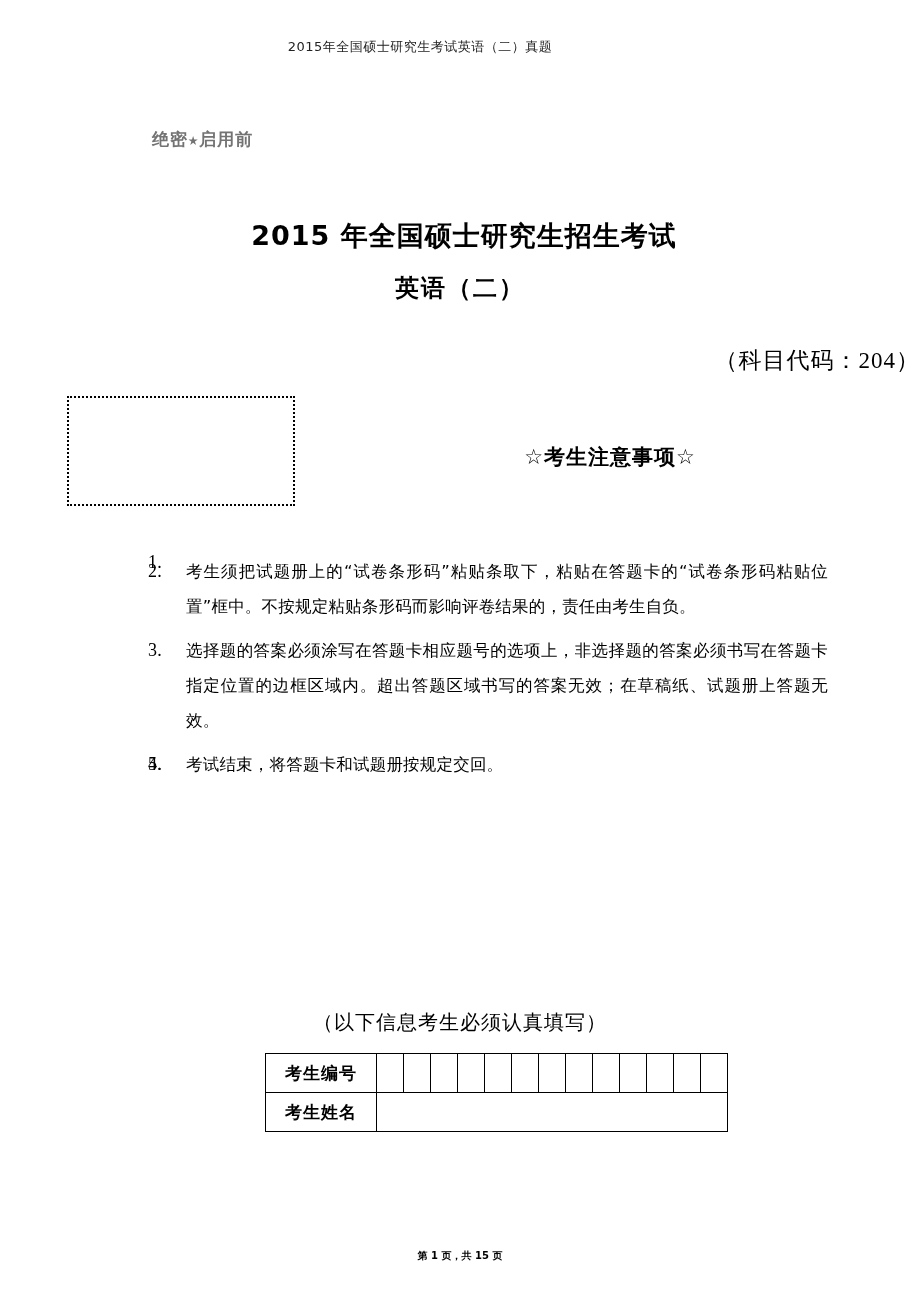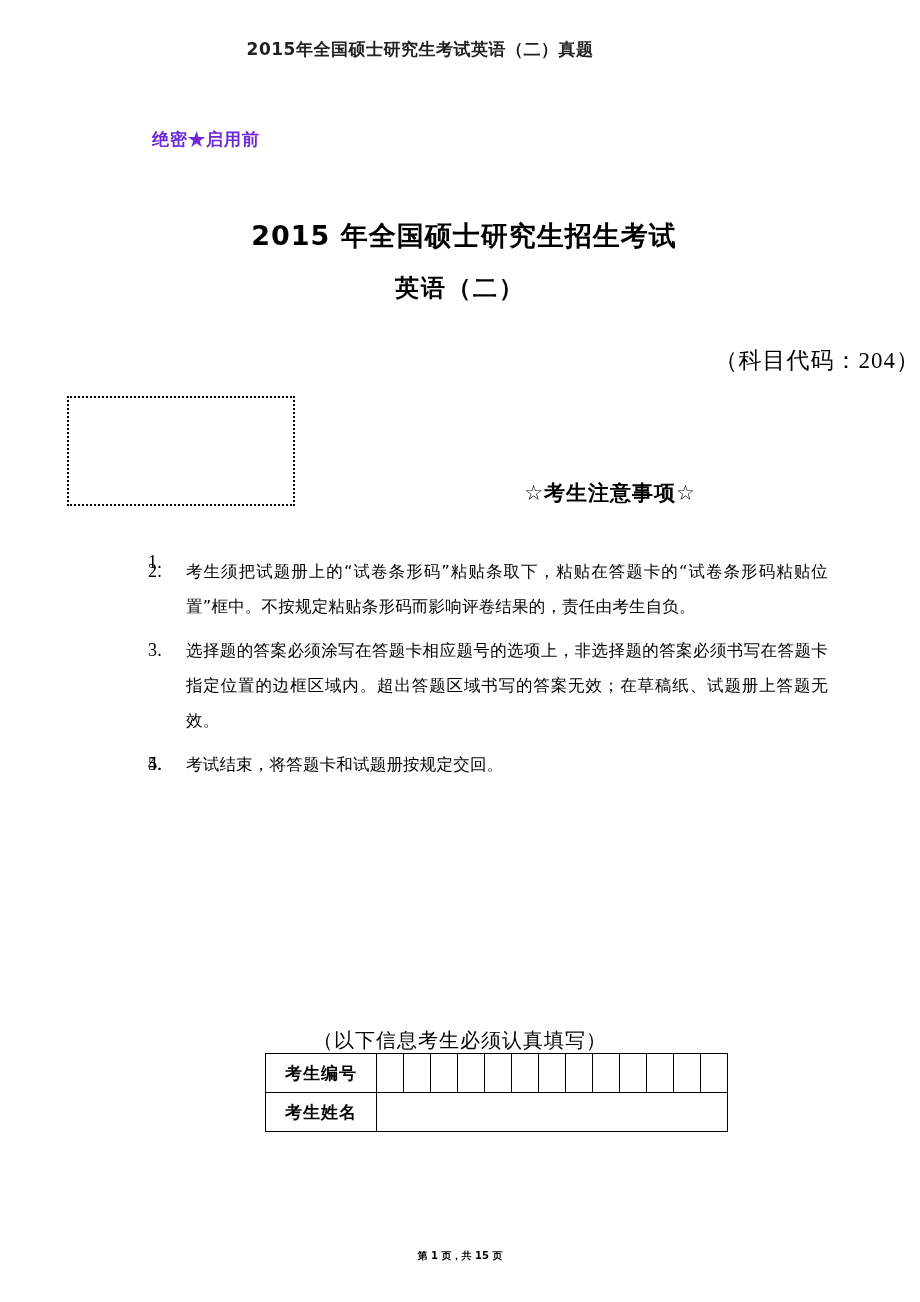--- a/index.html
+++ b/index.html
@@ -23,35 +23,35 @@
   }
 
   
   .running-header {
     position: absolute;
     top: 38px;
     left: 0;
     width: 840px;
     text-align: center;
     font-family: "DejaVu Sans", sans-serif;
-    font-size: 17px;
-    font-weight: bold;
+    font-size: 13px;
+    font-weight: normal;
     color: #222;
     letter-spacing: 0.5px;
   }
 
   
   .secret-line {
     position: absolute;
     top: 128px;
     left: 152px;
-    font-family: Liberation Sans, sans-serif;
+    font-family: Liberation Mono, monospace;
     font-size: 17px;
     font-weight: bold;
-    color: #6d28d9;
+    color: #737373;
     letter-spacing: 1px;
   }
 
   
   .title-main {
     position: absolute;
     top: 218px;
     left: 4px;
     width: 920px;
     text-align: center;
@@ -99,21 +99,20 @@
   .notice-heading {
     position: absolute;
     top: 443px;
     left: 300px;
     width: 620px;
     text-align: center;
     font-family: "DejaVu Sans", sans-serif;
     font-size: 21px;
     font-weight: bold;
     letter-spacing: 1px;
-    margin-top: 36px;
   }
 
   
   .notes {
     position: absolute;
     top: 545px;
     left: 148px;
     width: 680px;
   }
   .note {
@@ -138,21 +137,20 @@
   
   .table-caption {
     position: absolute;
     top: 1009px;
     left: 0;
     width: 920px;
     text-align: center;
     font-family: "Liberation Serif", serif;
     font-size: 20px;
     letter-spacing: 1px;
-    margin-top: 18px;
   }
 
   
   .info-table {
     position: absolute;
     top: 1053px;
     left: 265px;
     border-collapse: collapse;
     padding-left: 40px;
   }

